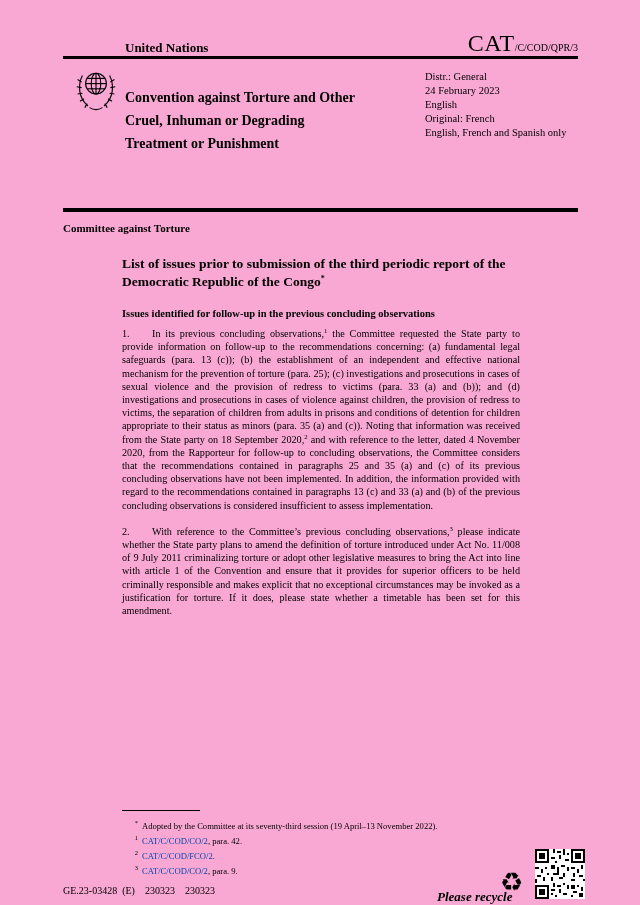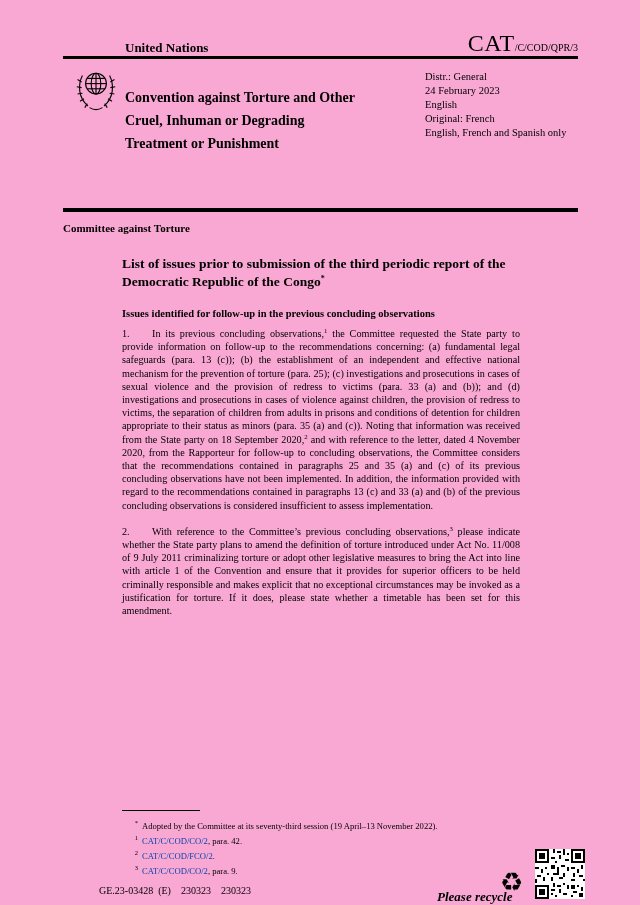--- a/index.html
+++ b/index.html
@@ -33,21 +33,21 @@
   .pnum { display:inline-block; width:30px; }
   .sup { font-size:6.8px; vertical-align:super; line-height:0; }
   
   .fn-block { position:absolute; left:122px; top:810px; width:400px; }
   .fn-rule { width:78px; height:1px; background:#000; margin-bottom:6px; }
   .footnote { font-size:8.6px; line-height:11.2px; }
   .fn-marker { display:inline-block; width:16px; text-align:right; margin-right:4px;
                font-size:6.5px; vertical-align:super; }
   a.fn-link { color:var(--link-color,#0645ad); text-decoration:none; cursor:pointer; }
   
-  .doc-code { position:absolute; left:63px; top:885px; font-size:10px; white-space:pre;margin-left:36px; }
+  .doc-code { position:absolute; left:63px; top:885px; font-size:10px; white-space:pre; }
   .recycle-label { position:absolute; left:437px; top:889px; font-size:13px; font-weight:bold; font-style:italic; }
   .recycle-icon { position:absolute; left:500px; top:870px; font-size:26px; line-height:26px; }
   .qr { position:absolute; left:535px; top:849px; width:50px; height:50px; }
 </style>
 </head>
 <body>
 
 <div class="page">
 
   <div class="org-name">United Nations</div>

